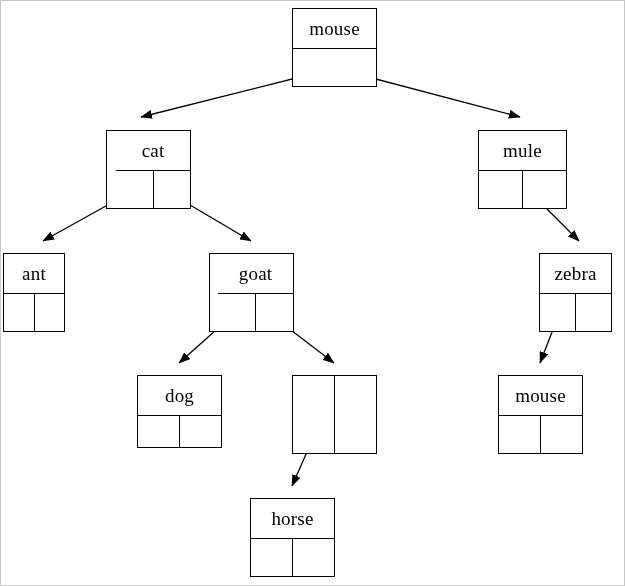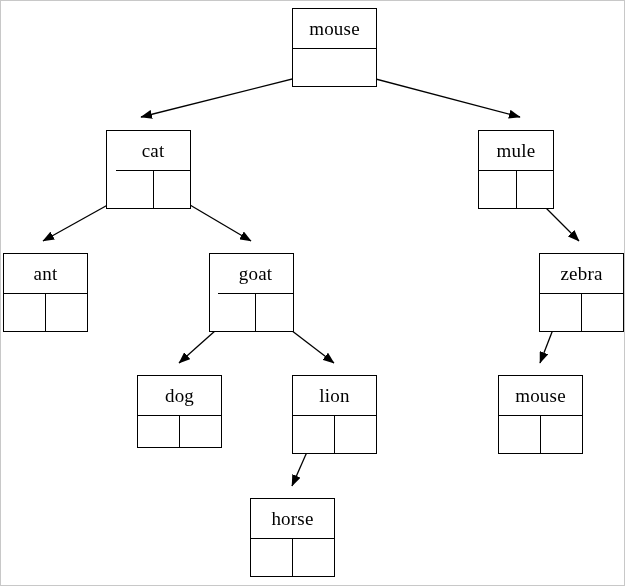--- a/index.html
+++ b/index.html
@@ -90,57 +90,56 @@
           <div class="cell right"></div>
         </div>
       </div>
       <div class="node" style="left: 105px; top: 129px; width: 85px; height: 79px; padding-left: 9px;">
         <div class="node-label">cat</div>
         <div class="node-cells">
           <div class="cell left"></div>
           <div class="cell right"></div>
         </div>
       </div>
-      <div class="node" style="left: 477px; top: 129px; width: 76px; height: 79px;">
+      <div class="node" style="left: 477px; top: 129px; width: 89px; height: 79px;">
         <div class="node-label">mule</div>
         <div class="node-cells">
           <div class="cell left"></div>
           <div class="cell right"></div>
         </div>
       </div>
-      <div class="node" style="left: 2px; top: 252px; width: 85px; height: 79px;">
+      <div class="node" style="left: 2px; top: 252px; width: 62px; height: 79px;">
         <div class="node-label">ant</div>
         <div class="node-cells">
           <div class="cell left"></div>
           <div class="cell right"></div>
         </div>
       </div>
       <div class="node" style="left: 208px; top: 252px; width: 85px; height: 79px; padding-left: 8px;">
         <div class="node-label">goat</div>
         <div class="node-cells">
           <div class="cell left"></div>
           <div class="cell right"></div>
         </div>
       </div>
-      <div class="node" style="left: 538px; top: 252px; width: 85px; height: 79px;">
+      <div class="node" style="left: 538px; top: 252px; width: 73px; height: 79px;">
         <div class="node-label">zebra</div>
         <div class="node-cells">
           <div class="cell left"></div>
           <div class="cell right"></div>
         </div>
       </div>
       <div class="node" style="left: 136px; top: 374px; width: 85px; height: 73px;">
         <div class="node-label">dog</div>
         <div class="node-cells">
           <div class="cell left"></div>
           <div class="cell right"></div>
         </div>
       </div>
       <div class="node" style="left: 291px; top: 374px; width: 85px; height: 79px;">
-        <div class="node-label">lion</div>
         <div class="node-cells">
           <div class="cell left"></div>
           <div class="cell right"></div>
         </div>
       </div>
       <div class="node" style="left: 497px; top: 374px; width: 85px; height: 79px;">
         <div class="node-label">mouse</div>
         <div class="node-cells">
           <div class="cell left"></div>
           <div class="cell right"></div>

